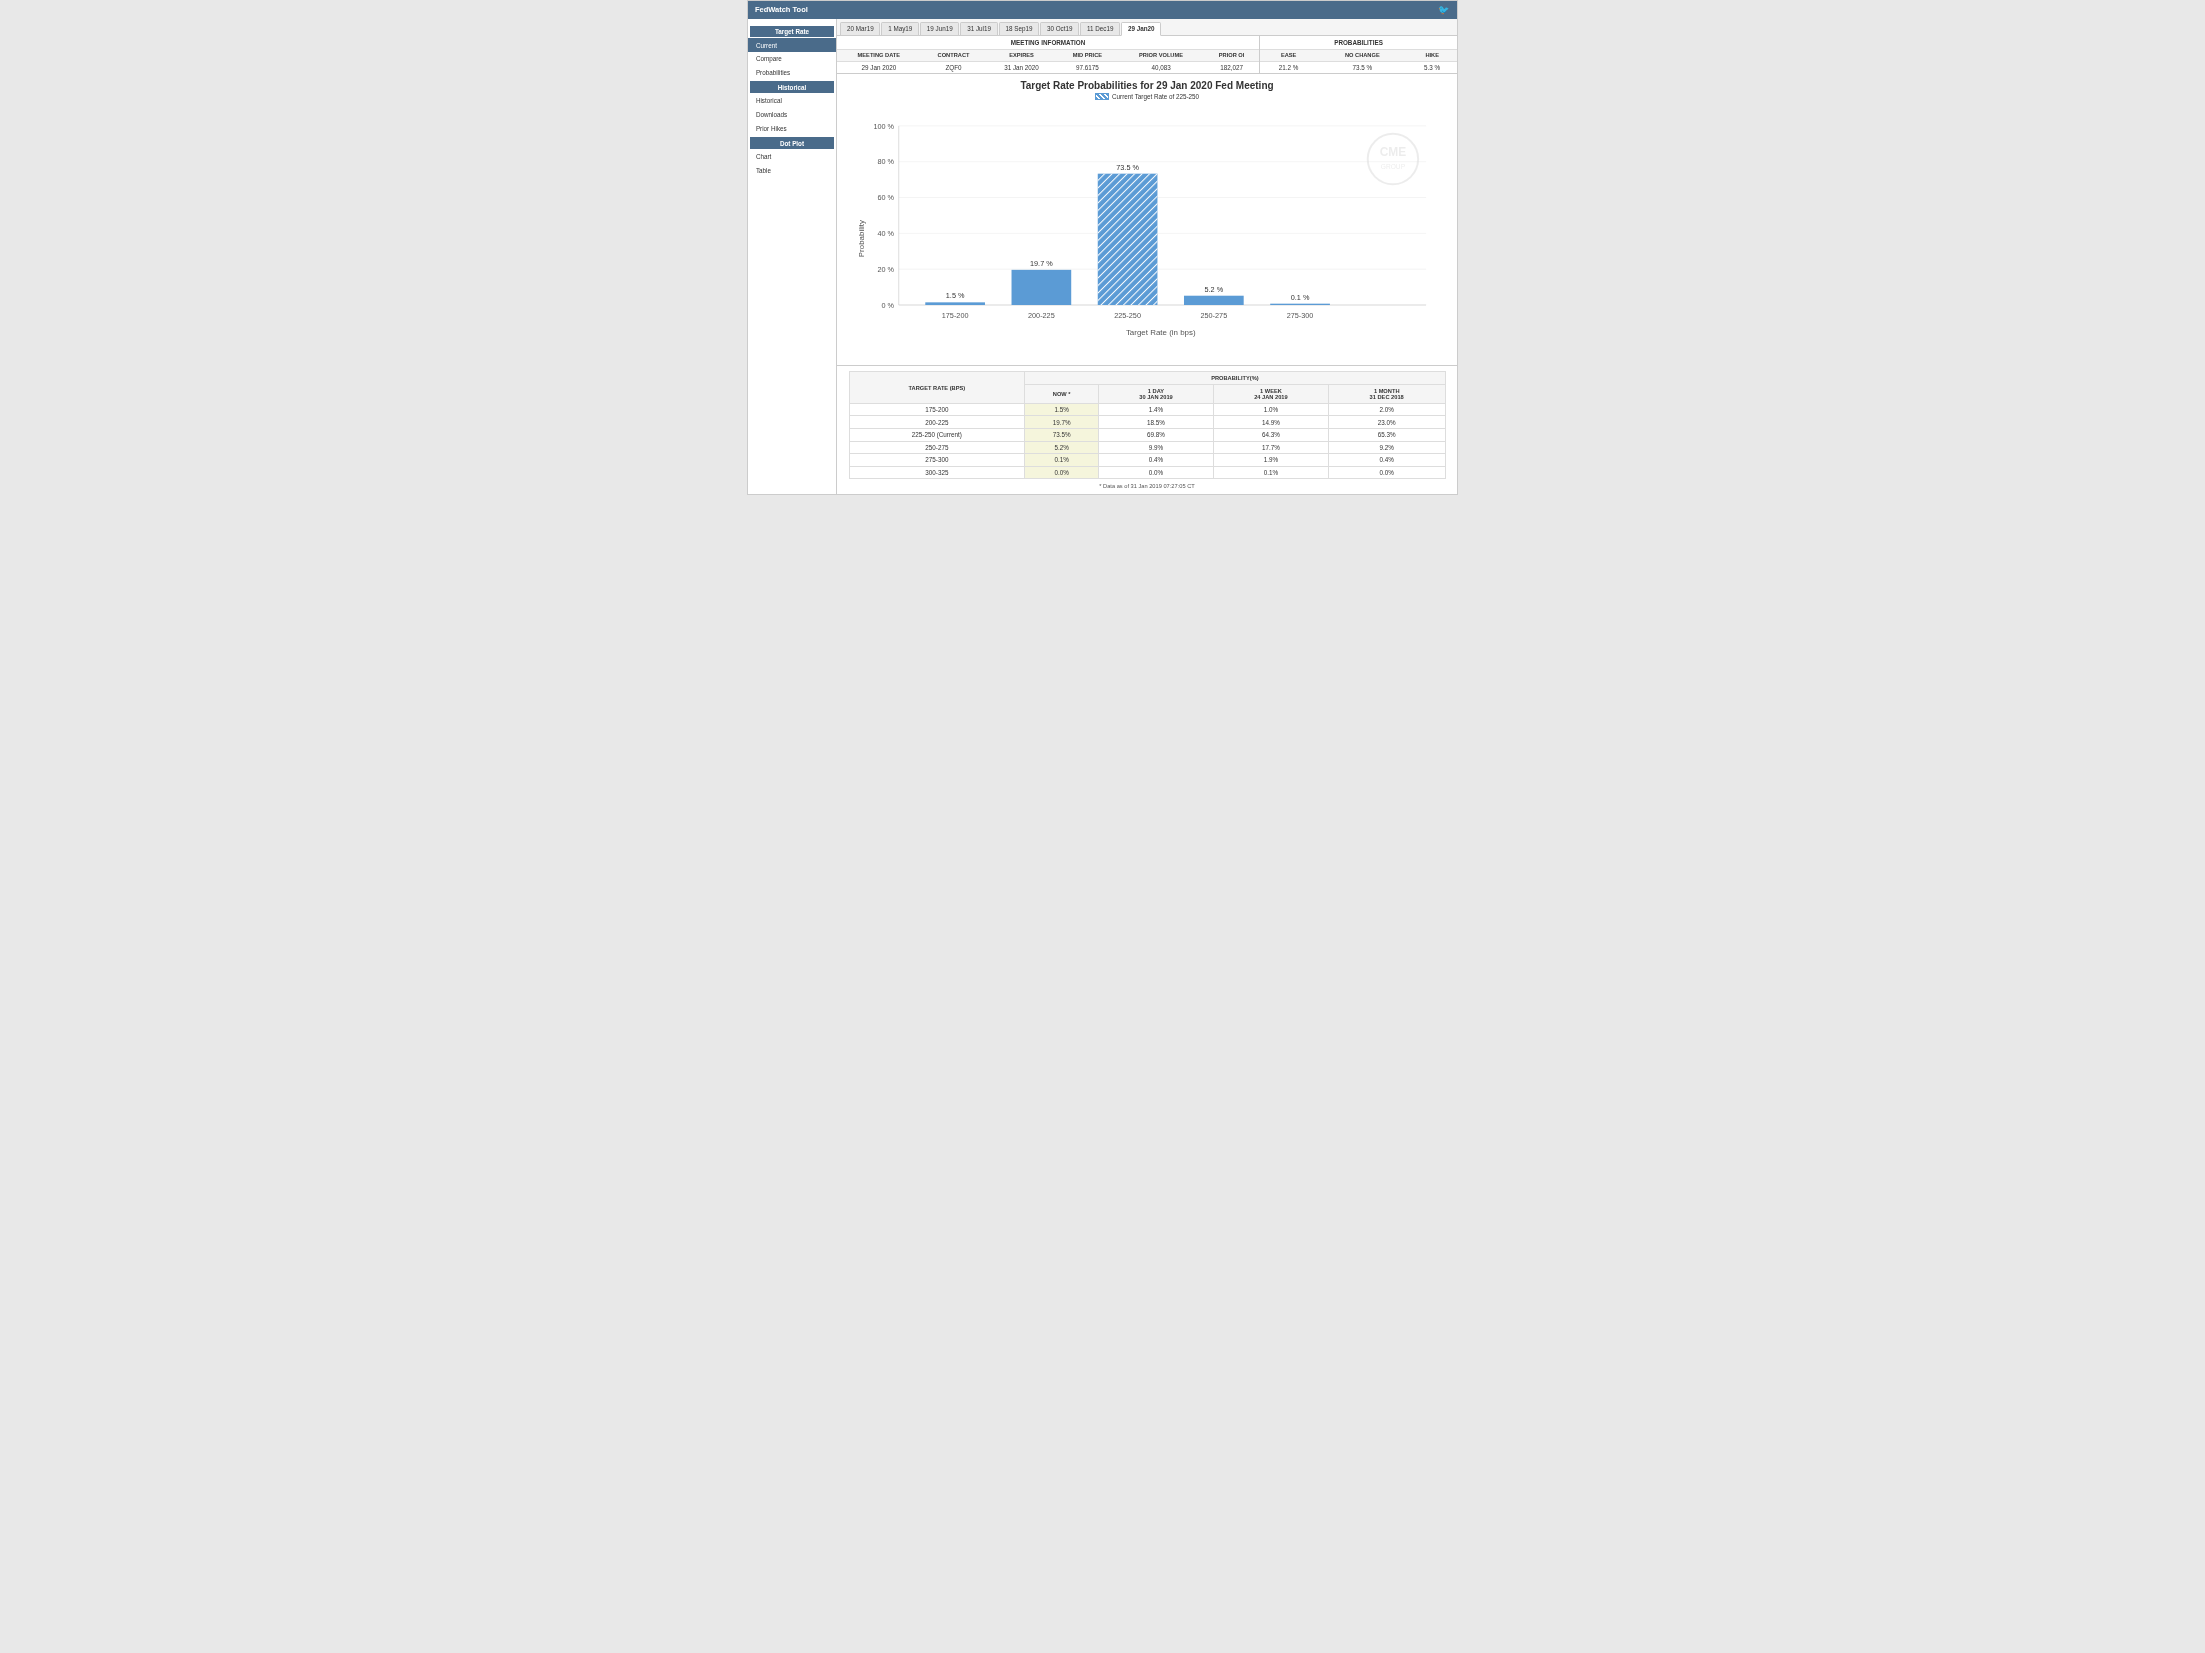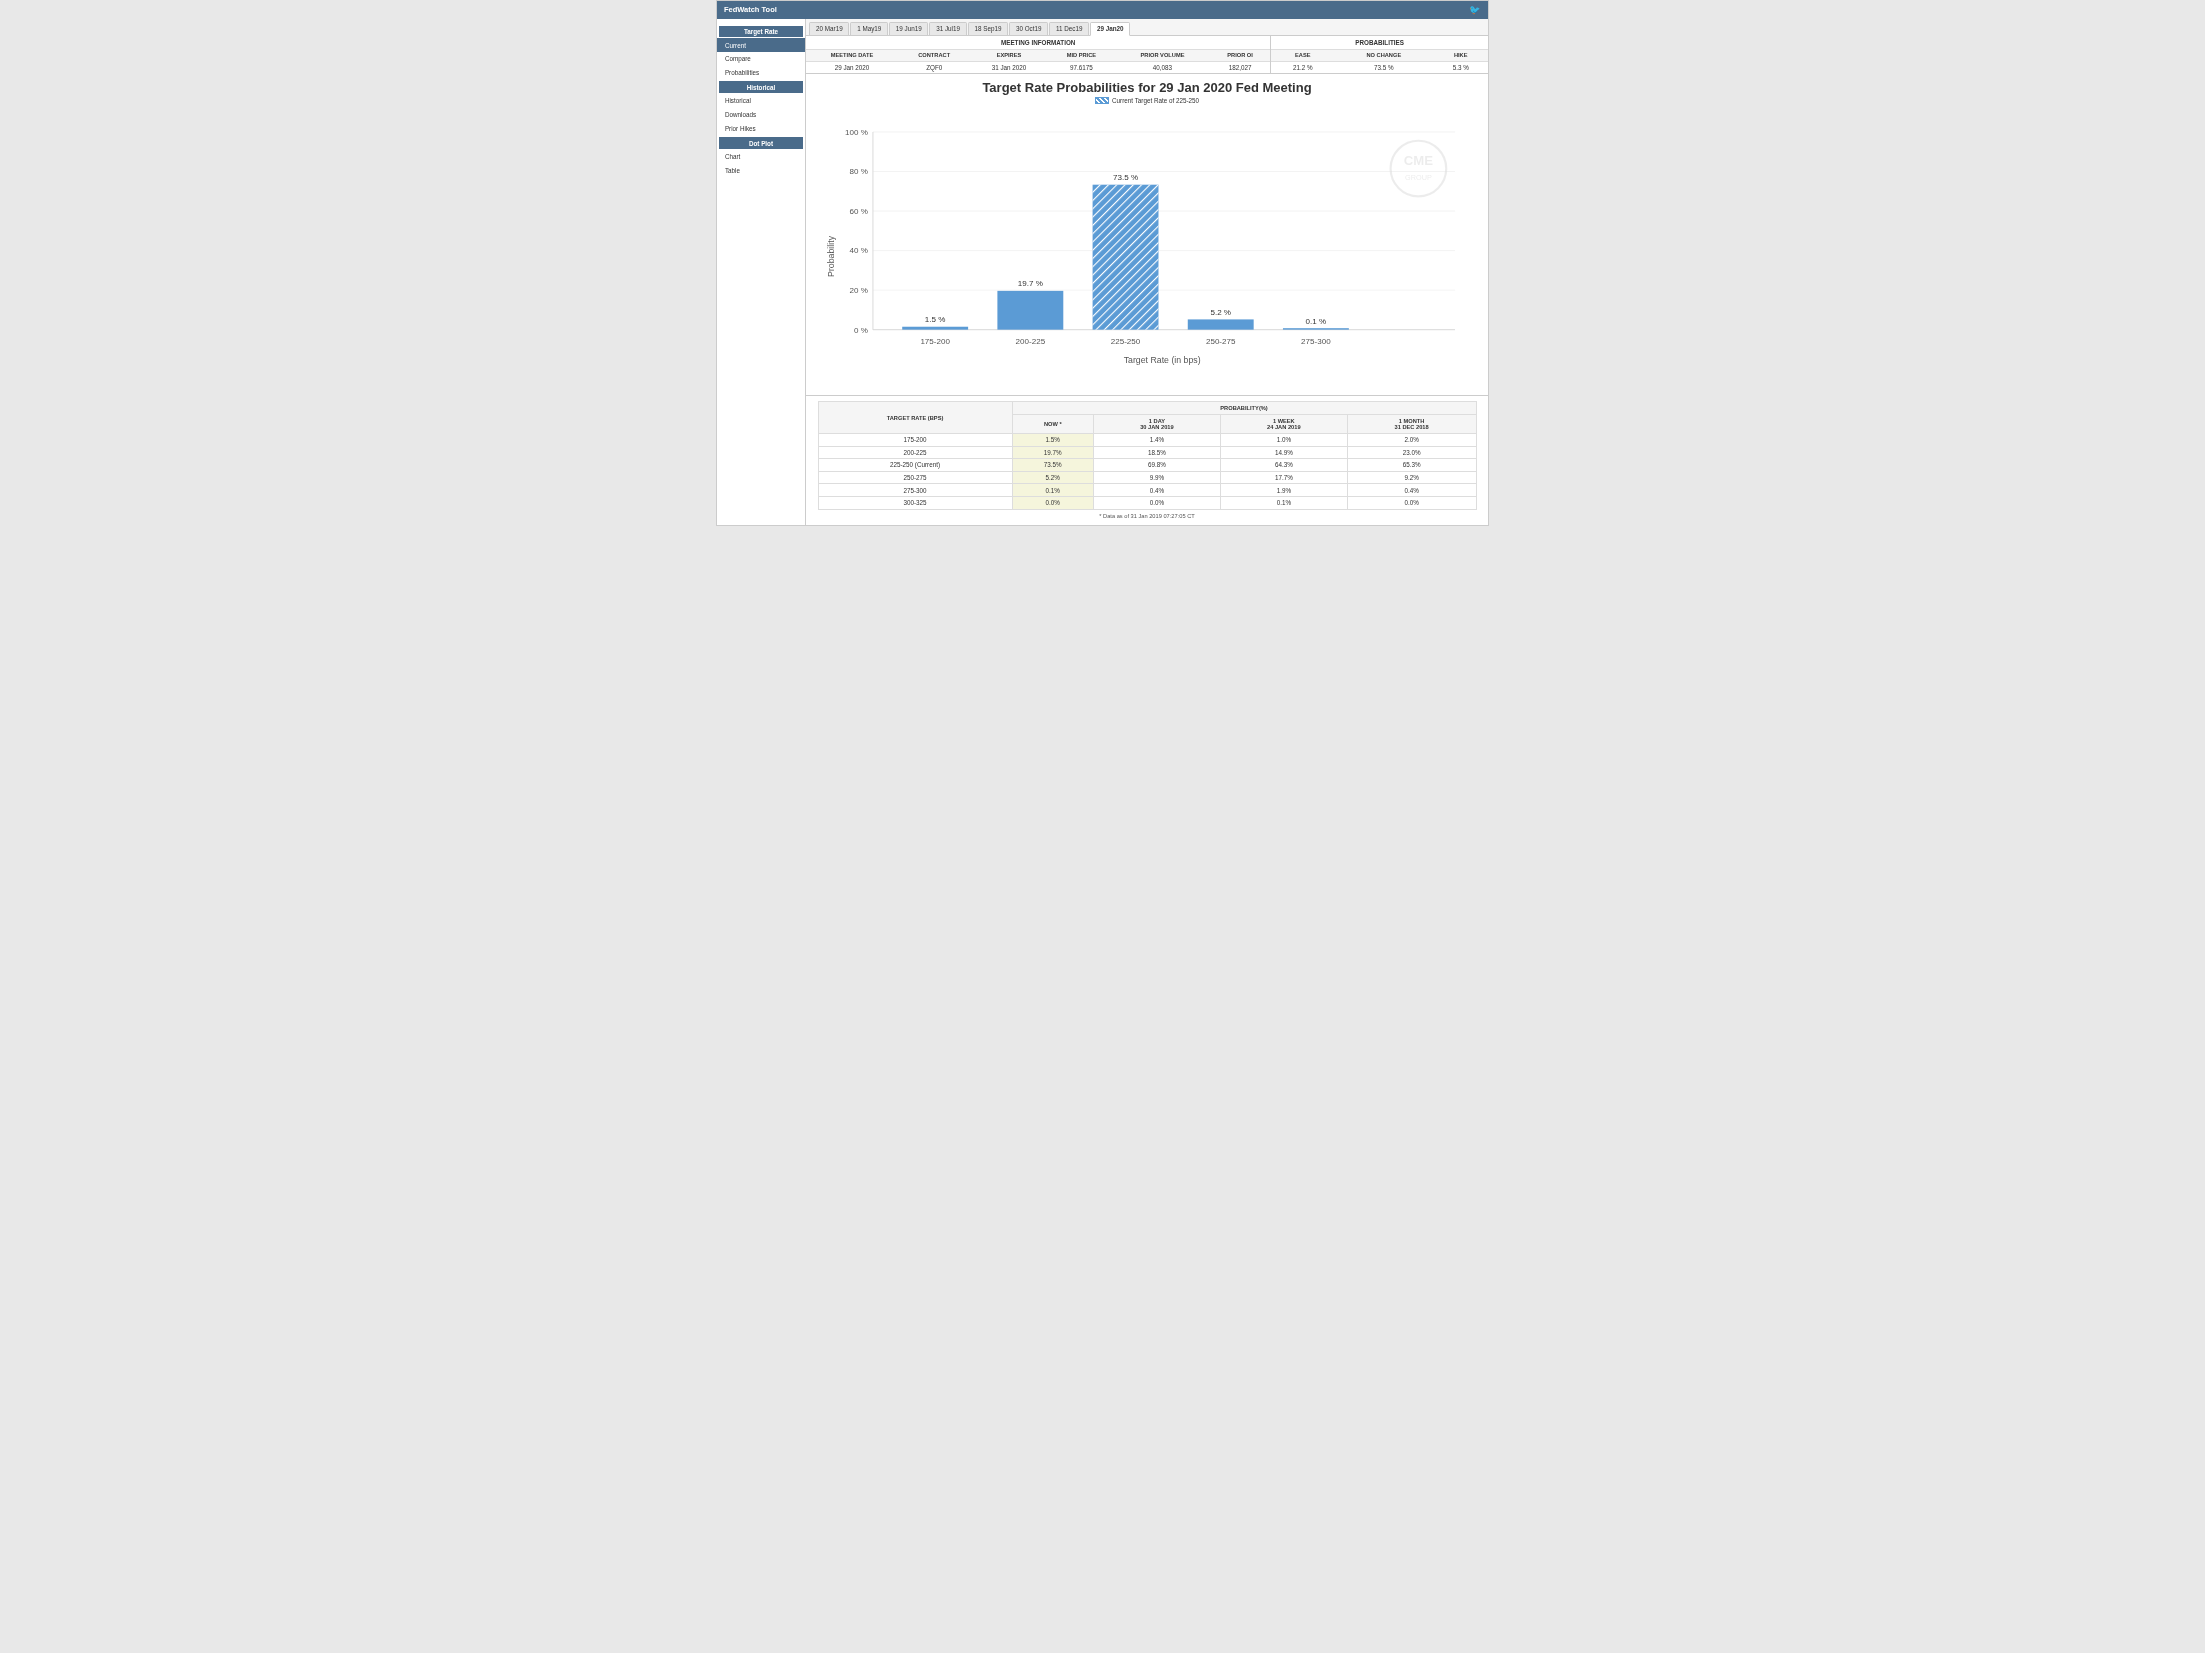--- a/index.html
+++ b/index.html
@@ -1,18 +1,18 @@
 <!DOCTYPE html>
 <html style="font-size:9.2px"><head>
   <meta charset="utf-8">
   <style>
     * { box-sizing: border-box; margin: 0; padding: 0; }
     body { font-family: Arial, sans-serif; font-size: 6.9px; background: #e8e8e8; }
 
-    .app-container { width: 773px; margin: 0 auto; background: #fff; border: 0.6px solid #ccc; }
+    .app-container { width: 711px; margin: 0 auto; background: #fff; border: 0.6px solid #ccc; }
 
     
     .title-bar {
       background: #4a6b8a;
       color: #fff;
       padding: 3.4px 6.9px;
       font-size: 7.5px;
       font-weight: bold;
       display: flex;
       justify-content: space-between;
@@ -87,21 +87,21 @@
     }
     td {
       font-size: 6.3px;
       text-align: center;
       padding: 2.3px 3.4px;
       color: #333;
     }
 
     
     .chart-section { padding: 5.7px 11.5px; border-bottom: 0.6px solid #ccc; }
-    .chart-title { text-align: center; font-size: 13px; font-weight: bold; color: #333; margin-bottom: 2.3px; }
+    .chart-title { text-align: center; font-size: 10px; font-weight: bold; color: #333; margin-bottom: 2.3px; }
     .chart-legend { display: flex; justify-content: center; align-items: center; gap: 3.4px; margin-bottom: 5.7px; font-size: 6.3px; color: #333; }
     .legend-pattern {
       width: 13.8px; height: 6.9px;
       background: repeating-linear-gradient(
         45deg,
         #5b9bd5 0px, #5b9bd5 1.7px,
         #fff 1.7px, #fff 3.4px
       );
       border: 0.6px solid #5b9bd5;
     }

